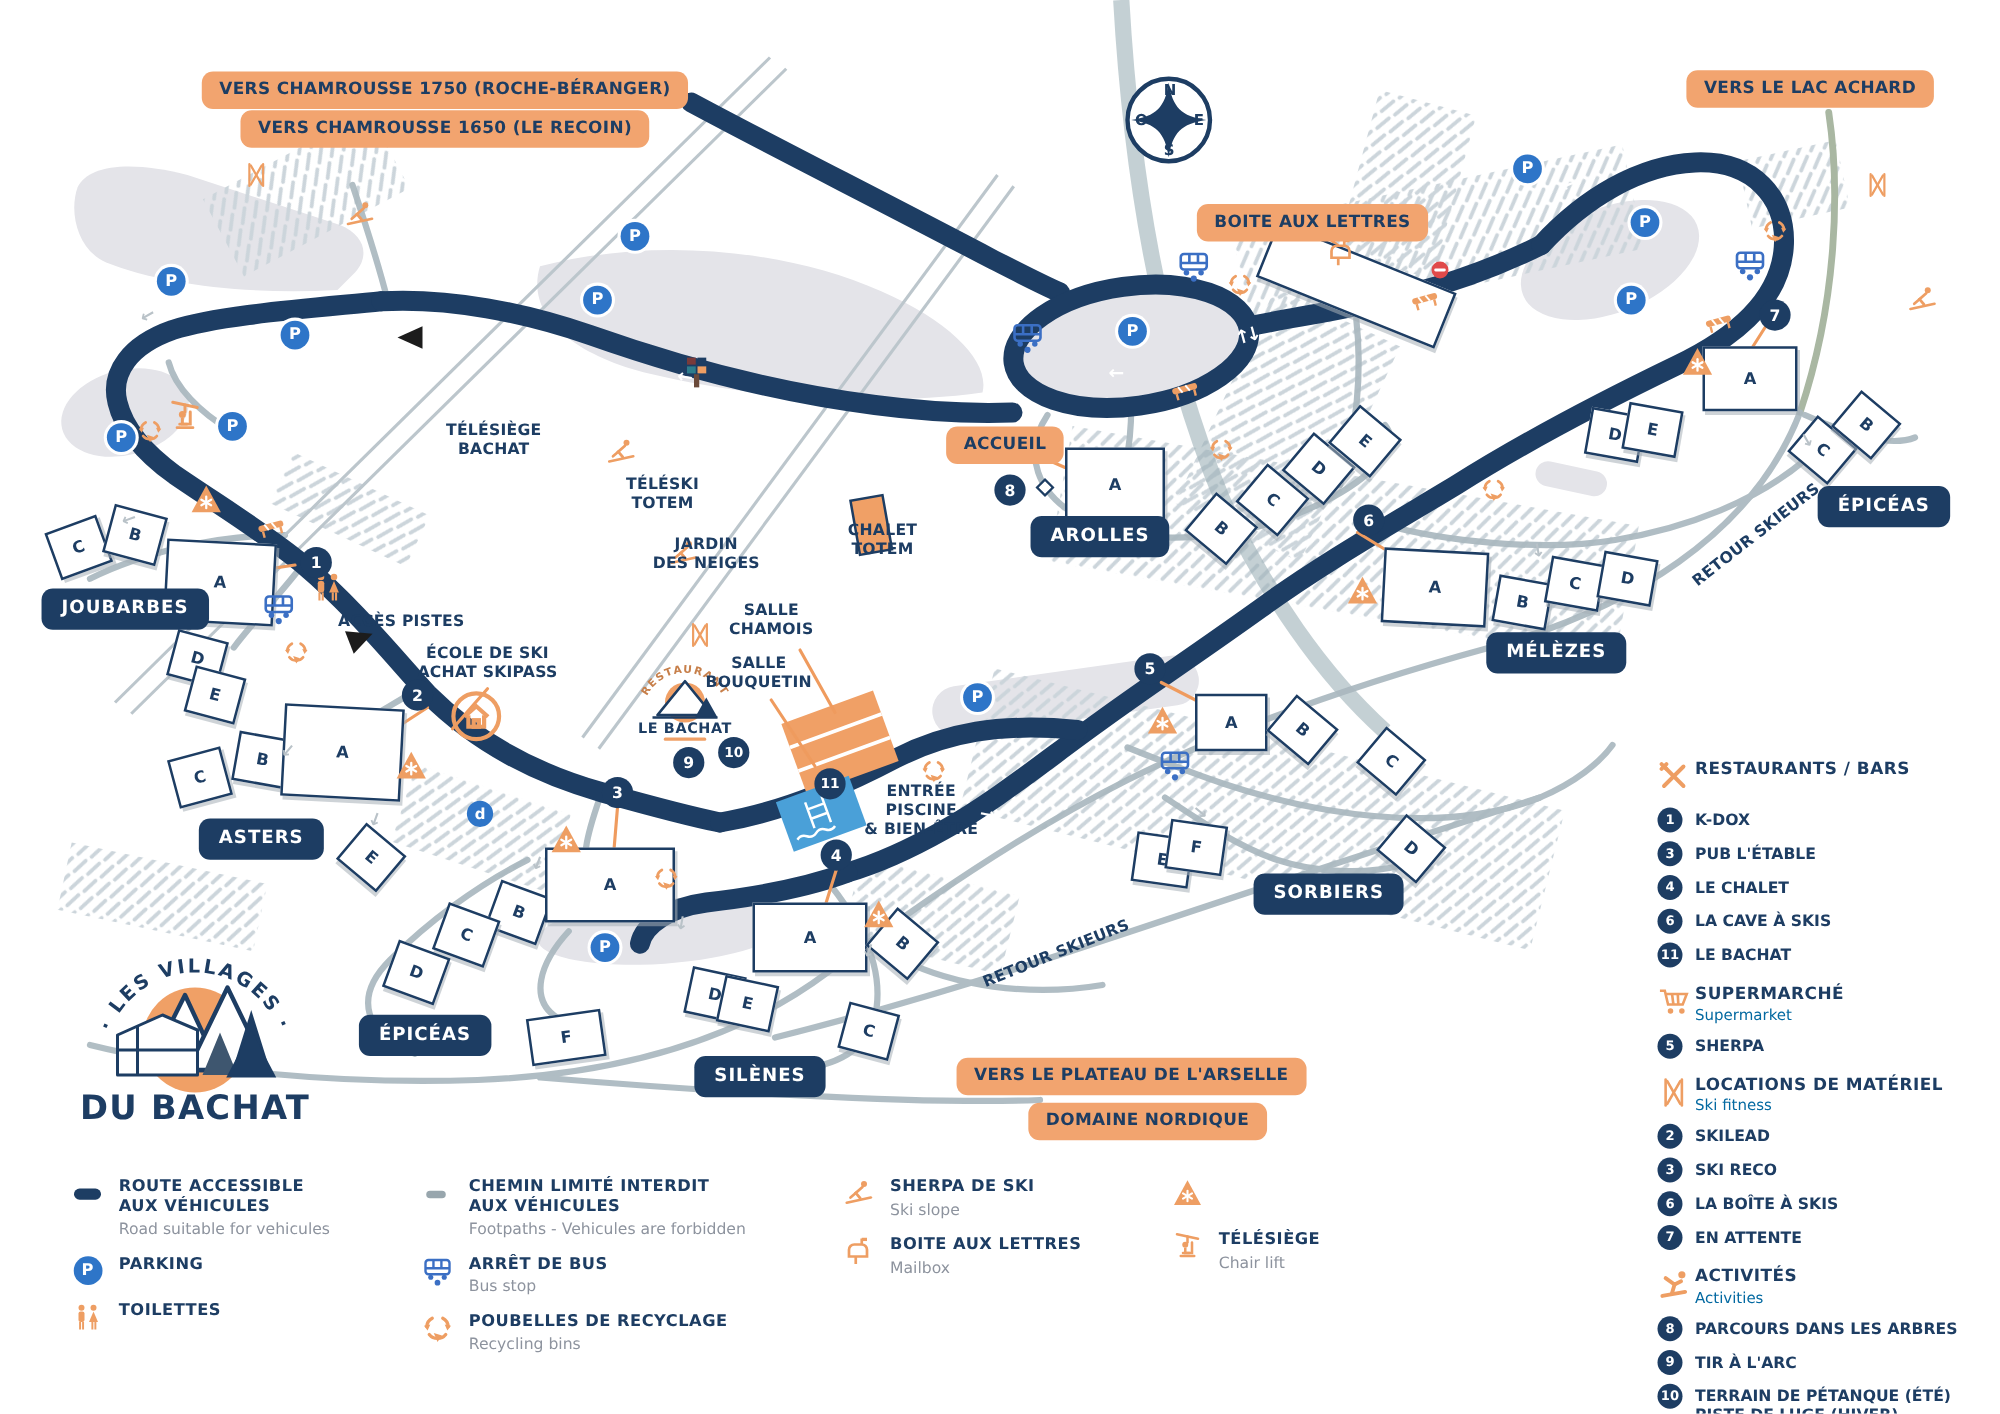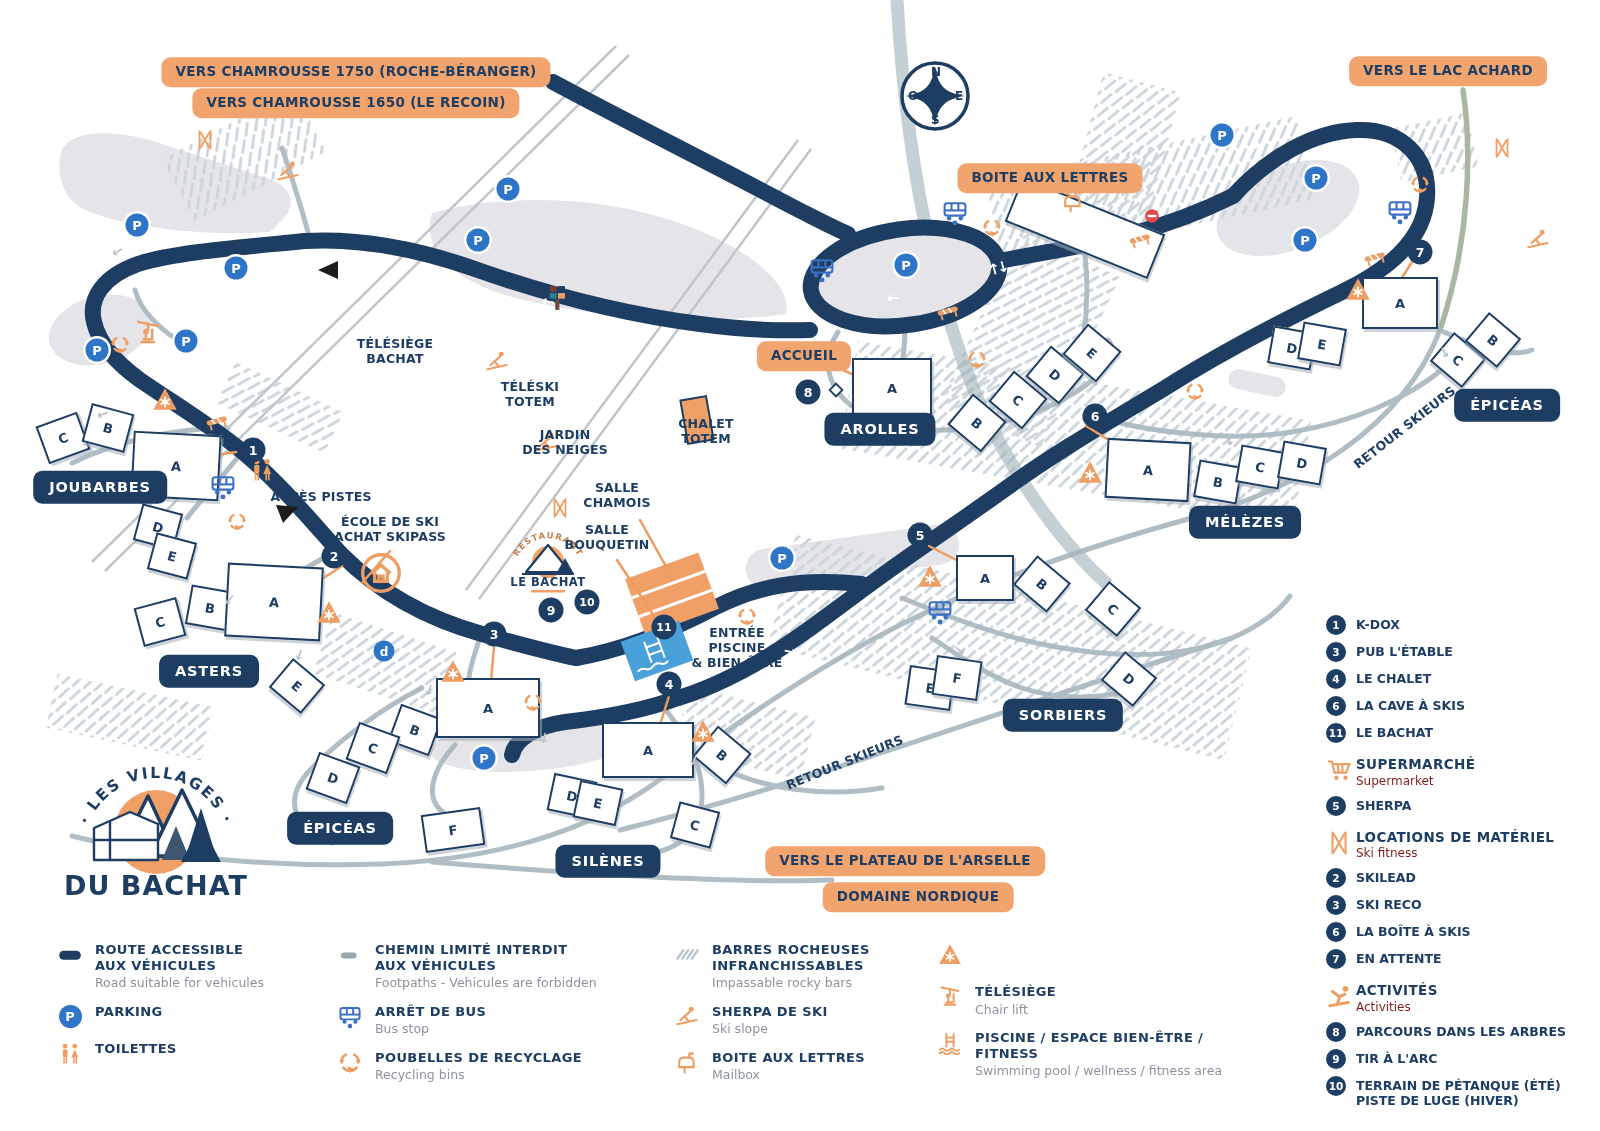--- a/index.html
+++ b/index.html
@@ -32,21 +32,21 @@
   .lrow{display:flex;align-items:flex-start;margin-bottom:13px}
   .lrow .ic{width:50px;min-width:50px;display:flex;justify-content:center;padding-top:1px}
   .ltitle{font-weight:700;font-size:13px;line-height:1.2;white-space:pre-line;letter-spacing:.4px;color:#1d3d63}
   .lsmall{font-weight:700;font-size:8.5px;letter-spacing:.2px;color:#1d3d63;margin-top:1px}
   .lsub{font-size:12.5px;color:#8d939e;margin-top:3px;line-height:1.15}
   #sidebar{position:absolute;left:1322px;top:608px;width:272px}
   .sec{margin-bottom:14px}
   .shead{display:flex;align-items:flex-start;margin-bottom:8px}
   .shead .ic{width:34px;min-width:34px;display:flex;justify-content:center}
   .stitle{font-weight:700;font-size:13.5px;letter-spacing:.4px;color:#1d3d63;line-height:1.15}
-  .ssub{font-size:12px;color:#7f1d1d;margin-top:1px}
+  .ssub{font-size:12px;color:#0369a1;margin-top:1px}
   .sitem{display:flex;align-items:flex-start;margin:7px 0 7px 4px}
   .sitem .nc{width:20px;height:20px;min-width:20px;border-radius:50%;background:#1d3d63;color:#fff;
              font-weight:700;font-size:10.5px;display:flex;align-items:center;justify-content:center;margin-right:10px}
   .sitem .sl{font-weight:700;font-size:12.5px;color:#1d3d63;line-height:1.25;white-space:pre-line;padding-top:2px}
   .logo-wrap{position:absolute;left:58px;top:740px;width:195px;height:165px}
   .minilogo{position:absolute;left:502px;top:532px;width:92px;height:64px}
 </style>
 </head>
 <body>
 
@@ -213,20 +213,35 @@
       <text font-size="8.5" font-weight="bold" fill="#c77f4a" letter-spacing="1.2">
         <textPath href="#arcB" startOffset="50%" text-anchor="middle">RESTAURANT</textPath>
       </text>
       <text x="46" y="54" text-anchor="middle" font-size="11.5" font-weight="bold" fill="#1d3d63" letter-spacing=".5">LE BACHAT</text>
       <rect x="29" y="58" width="34" height="2.5" rx="1.2" fill="#f0a066"></rect>
     </svg>
   </div>
 
   <div id="sidebar">
       <div class="sec">
+        <div class="shead">
+          <div class="ic">
+            <div style="position: relative;"><svg width="26" height="26" viewBox="0 0 20 20">
+                <g stroke="#ee9e63" stroke-width="2.4" stroke-linecap="round">
+                  <line x1="4" y1="4" x2="16" y2="16"></line>
+                  <line x1="16" y1="4" x2="4" y2="16"></line>
+                  <line x1="2.5" y1="2.5" x2="5.5" y2="5.5"></line>
+                  <line x1="5.5" y1="2.5" x2="2.5" y2="5.5"></line>
+                </g>
+              </svg></div>
+          </div>
+          <div>
+            <div class="stitle">RESTAURANTS / BARS</div>
+          </div>
+        </div>
         <div class="sitem">
           <div class="nc">1</div>
           <div class="sl">K-DOX</div>
         </div>
         <div class="sitem">
           <div class="nc">3</div>
           <div class="sl">PUB L'ÉTABLE</div>
         </div>
         <div class="sitem">
           <div class="nc">4</div>
@@ -424,37 +439,20 @@
           <div>
             <div class="ltitle">POUBELLES DE RECYCLAGE</div>
             <div class="lsub">Recycling bins</div>
           </div>
         </div>
       </div>
       <div class="legend-col" style="left: 662px; top: 942px; width: 265px;">
         <div class="lrow">
           <div class="ic">
             <div style="position: relative;"><svg width="24" height="24" viewBox="0 0 20 20">
-                <g stroke="#b9c4cc" stroke-width="2" stroke-linecap="round">
-                  <line x1="2" y1="13" x2="7" y2="6"></line>
-                  <line x1="6" y1="13" x2="11" y2="6"></line>
-                  <line x1="10" y1="13" x2="15" y2="6"></line>
-                  <line x1="14" y1="13" x2="19" y2="6"></line>
-                </g>
-              </svg></div>
-          </div>
-          <div>
-            <div class="ltitle">BARRES ROCHEUSES
-INFRANCHISSABLES</div>
-            <div class="lsub">Impassable rocky bars</div>
-          </div>
-        </div>
-        <div class="lrow">
-          <div class="ic">
-            <div style="position: relative;"><svg width="24" height="24" viewBox="0 0 20 20">
                 <circle cx="13.5" cy="3.5" r="2" fill="#ee9e63"></circle>
                 <g stroke="#ee9e63" fill="none" stroke-width="1.8" stroke-linecap="round">
                   <path d="M12.5 5.5 L8 9.5 L11 13"></path>
                   <path d="M8 9.5 L4.5 12.5"></path>
                   <path d="M2 16 L18 12.5"></path>
                 </g>
               </svg></div>
           </div>
           <div>
             <div class="ltitle">SHERPA DE SKI</div>
@@ -500,38 +498,20 @@
                   <path d="M13 7.5 v7 h-6"></path>
                   <path d="M5.5 16.5 h9"></path>
                 </g>
                 <circle cx="8.5" cy="9" r="2" fill="#ee9e63"></circle>
                 <path d="M8.5 11 v3.5 h3" stroke="#ee9e63" stroke-width="1.7" fill="none"></path>
               </svg></div>
           </div>
           <div>
             <div class="ltitle">TÉLÉSIÈGE</div>
             <div class="lsub">Chair lift</div>
-          </div>
-        </div>
-        <div class="lrow">
-          <div class="ic">
-            <div style="position: relative;"><svg width="24" height="24" viewBox="0 0 20 20">
-                <g stroke="#ee9e63" fill="none" stroke-width="1.6" stroke-linecap="round">
-                  <path d="M7 2.5 V13"></path>
-                  <path d="M13 2.5 V13"></path>
-                  <line x1="7" y1="5.5" x2="13" y2="5.5"></line>
-                  <line x1="7" y1="9" x2="13" y2="9"></line>
-                  <path d="M1.5 15.5 q2 -2 4 0 t4 0 t4 0 t4 0"></path>
-                  <path d="M1.5 18.5 q2 -2 4 0 t4 0 t4 0 t4 0"></path>
-                </g>
-              </svg></div>
-          </div>
-          <div>
-            <div class="ltitle">PISCINE / ESPACE BIEN-ÊTRE / FITNESS</div>
-            <div class="lsub">Swimming pool / wellness / fitness area</div>
           </div>
         </div>
       </div>
     </div>
 <div class="abs bldg" style="width: 40px; height: 36px; left: 63px; top: 438px; transform: translate(-50%, -50%) rotate(-20deg);">
       <span>C</span>
     </div>
     <div class="abs bldg" style="width: 40px; height: 36px; left: 108px; top: 428px; transform: translate(-50%, -50%) rotate(15deg);">
       <span>B</span>
     </div>

